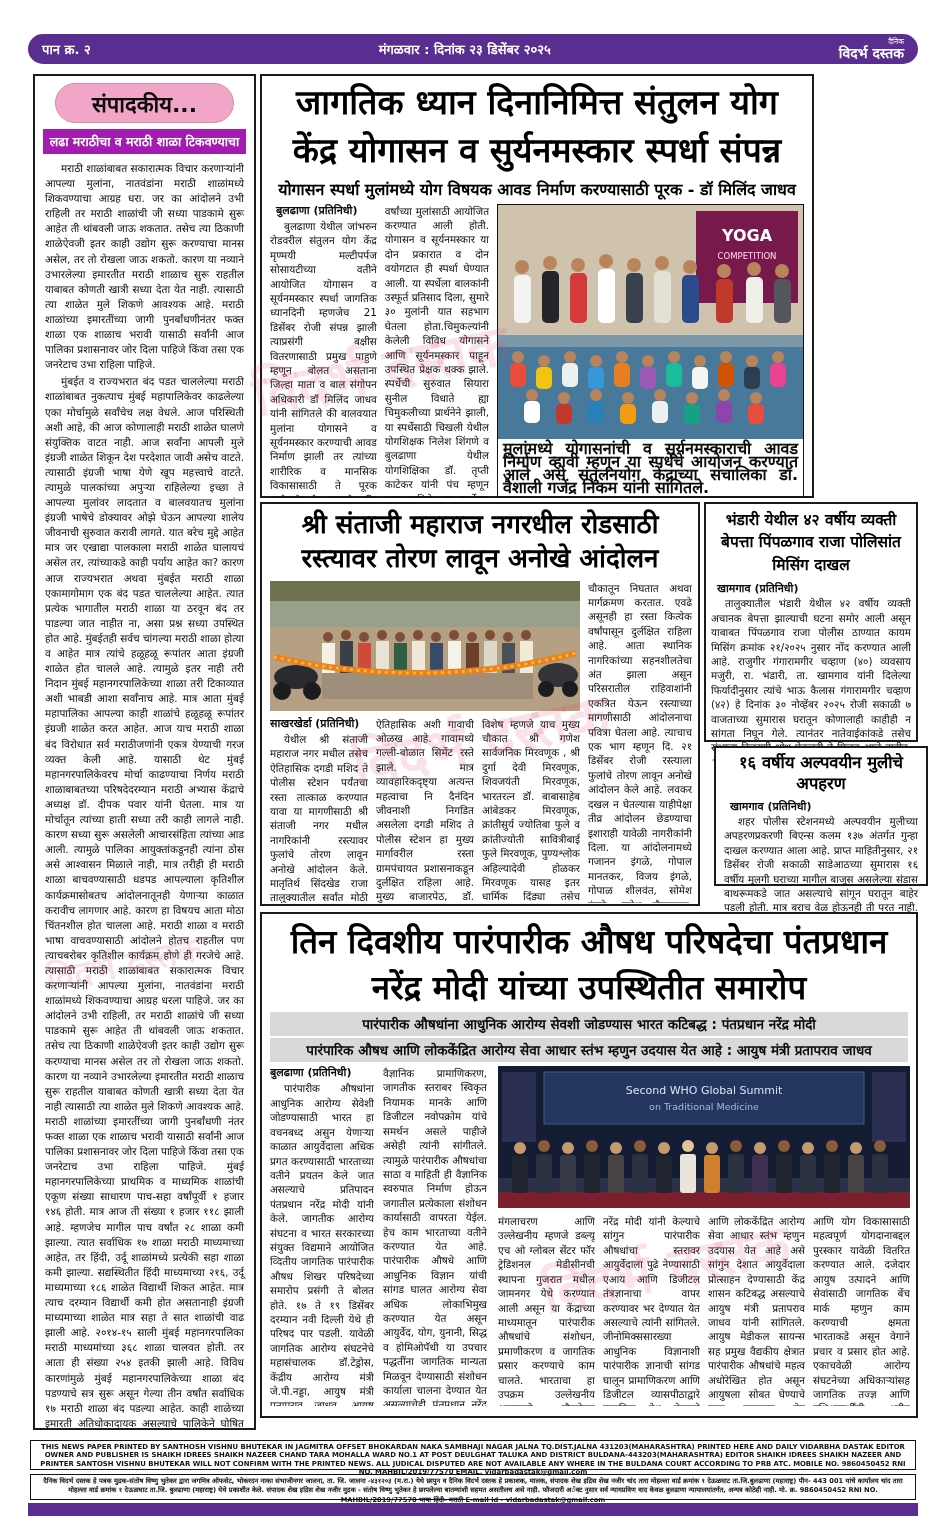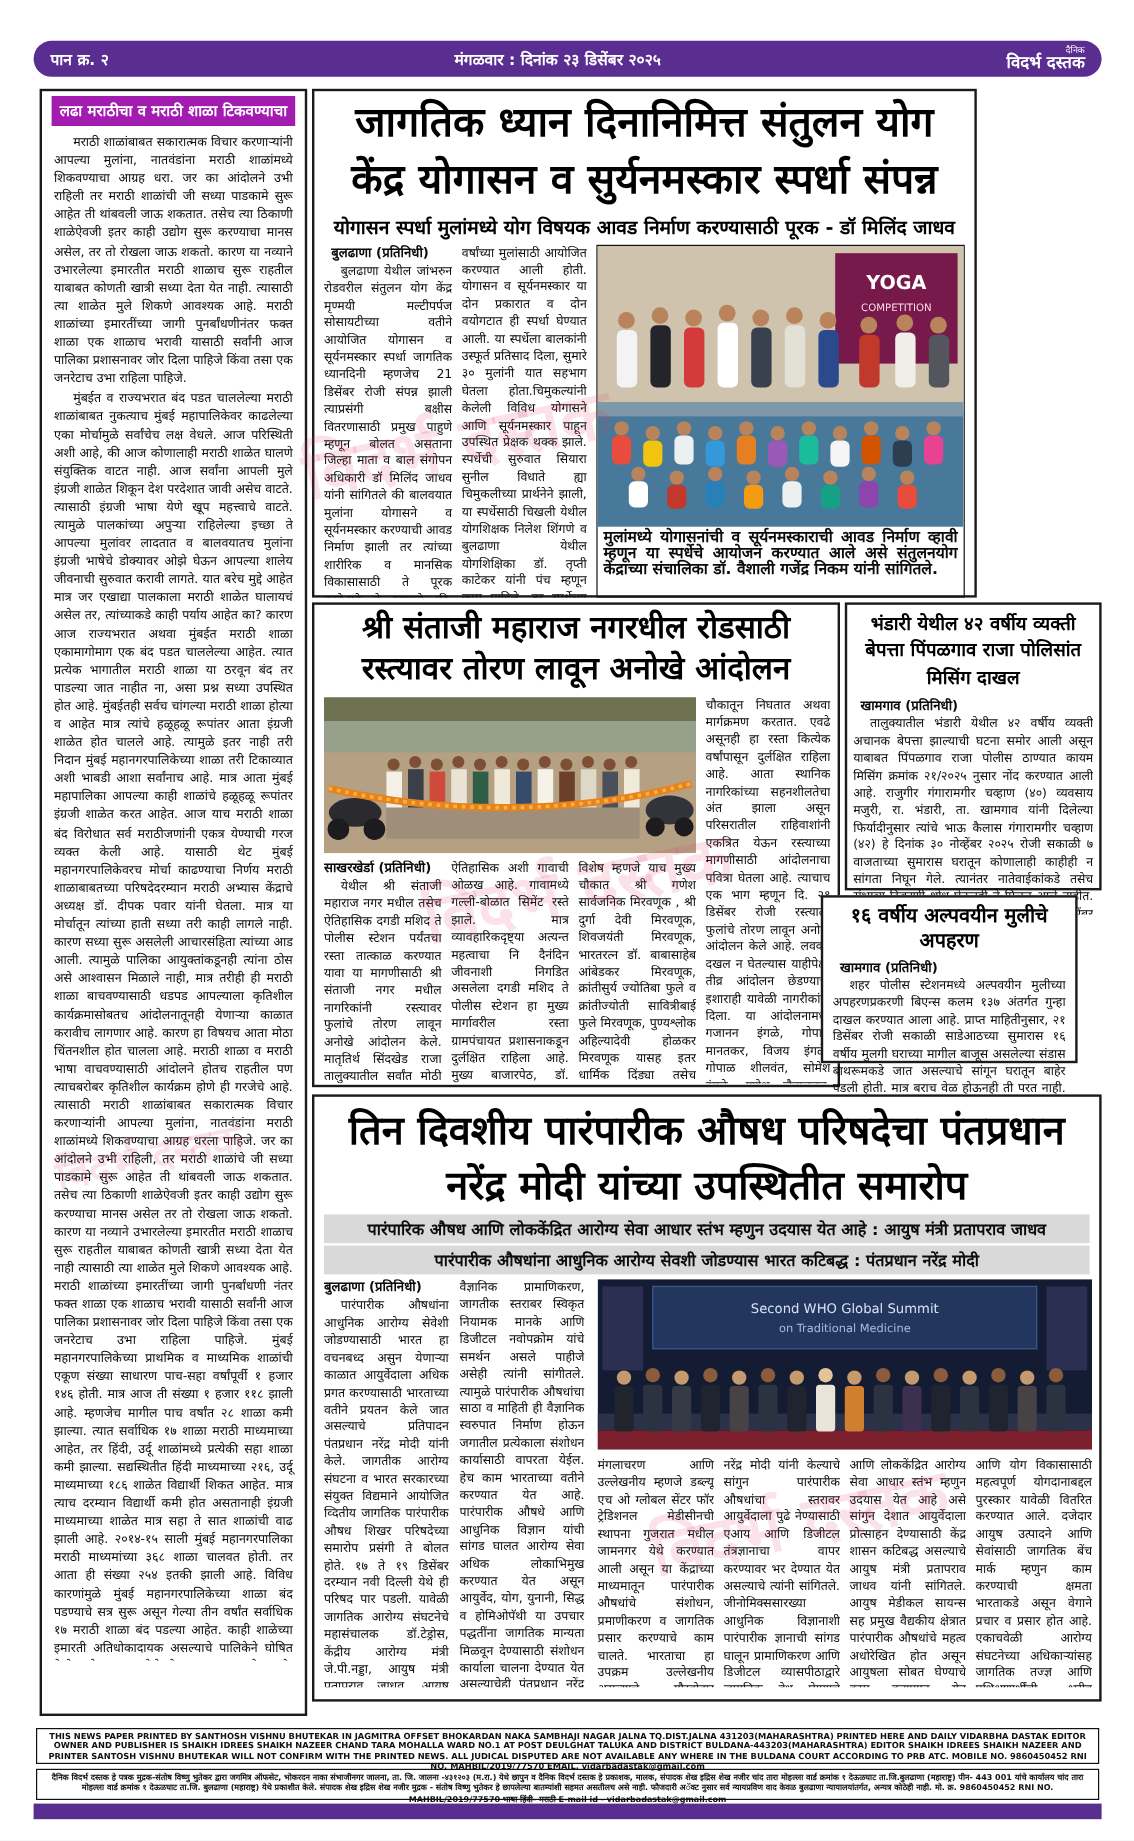--- a/index.html
+++ b/index.html
@@ -20,21 +20,21 @@
   .mast .lg{font-size:14px;font-weight:bold;display:block;margin-top:1px;}
   
   .edpill{background:#f2a6c7;border-radius:26px;text-align:center;font-weight:bold;font-size:22px;
           padding:4px 0;margin:3px 14px 6px 14px;border:1px solid #d98bb0;}
   .edstrip{background:#a21caf;color:#fff;font-weight:bold;font-size:12.5px;text-align:center;
            padding:4px 2px;margin:0 2px 7px 2px;}
   .edtext{font-size:10.4px;line-height:15.1px;text-align:justify;padding:0 4px;}
   .edtext p{margin:0 0 2px 0;text-indent:16px;}
   
   .kick{background:#d9d9d9;font-weight:bold;font-size:13.5px;text-align:center;padding:3px 2px;margin:2px 0;}
-  .caption{font-size:13px;line-height:13.2px;font-weight:bold;text-align:justify;padding:3px 5px 2px 5px;}
+  .caption{font-size:16px;line-height:13.2px;font-weight:bold;text-align:justify;padding:3px 5px 2px 5px;}
   .wm{position:absolute;color:rgba(222,62,98,0.15);font-weight:bold;transform:rotate(-12deg);
       pointer-events:none;white-space:nowrap;z-index:5;}
   .ftxt{font-weight:bold;text-align:center;color:#111;}
   svg{display:block;}
 </style>
 </head>
 <body>
 
 <div id="page">
 
@@ -46,20 +46,21 @@
   <div class="abs hbar" style="left:28px;top:34px;width:890px;height:30px;">
     <span class="pg">पान क्र. २</span>
     <span class="dt">मंगळवार : दिनांक २३ डिसेंबर २०२५</span>
     <span class="mast">
       <span class="sm">दैनिक</span>
       <span class="lg">विदर्भ दस्तक</span>
     </span>
   </div>
 
   <div class="abs box clip" style="left:33px;top:74px;width:223px;height:1356px;padding:4px 6px;">
+    <div class="edpill">संपादकीय...</div>
     <div class="edstrip">लढा मराठीचा व मराठी शाळा टिकवण्याचा</div>
     <div class="edtext clip" style="height:1272px;">
       <p>मराठी शाळांबाबत सकारात्मक विचार करणाऱ्यांनी आपल्या मुलांना, नातवंडांना मराठी शाळांमध्ये शिकवण्याचा आग्रह धरा. जर का आंदोलने उभी राहिली तर मराठी शाळांची जी सध्या पाडकामे सुरू आहेत ती थांबवली जाऊ शकतात. तसेच त्या ठिकाणी शाळेऐवजी इतर काही उद्योग सुरू करण्याचा मानस असेल, तर तो रोखला जाऊ शकतो. कारण या नव्याने उभारलेल्या इमारतीत मराठी शाळाच सुरू राहतील याबाबत कोणती खात्री सध्या देता येत नाही. त्यासाठी त्या शाळेत मुले शिकणे आवश्यक आहे. मराठी शाळांच्या इमारतींच्या जागी पुनर्बांधणीनंतर फक्त शाळा एक शाळाच भरावी यासाठी सर्वांनी आज पालिका प्रशासनावर जोर दिला पाहिजे किंवा तसा एक जनरेटाच उभा राहिला पाहिजे.</p>
       <p>मुंबईत व राज्यभरात बंद पडत चाललेल्या मराठी शाळांबाबत नुकत्याच मुंबई महापालिकेवर काढलेल्या एका मोर्चामुळे सर्वांचेच लक्ष वेधले. आज परिस्थिती अशी आहे, की आज कोणालाही मराठी शाळेत घालणे संयुक्तिक वाटत नाही. आज सर्वांना आपली मुले इंग्रजी शाळेत शिकून देश परदेशात जावी असेच वाटते. त्यासाठी इंग्रजी भाषा येणे खूप महत्त्वाचे वाटते. त्यामुळे पालकांच्या अपुऱ्या राहिलेल्या इच्छा ते आपल्या मुलांवर लादतात व बालवयातच मुलांना इंग्रजी भाषेचे डोक्यावर ओझे घेऊन आपल्या शालेय जीवनाची सुरुवात करावी लागते. यात बरेच मुद्दे आहेत मात्र जर एखाद्या पालकाला मराठी शाळेत घालायचं असेल तर, त्यांच्याकडे काही पर्याय आहेत का? कारण आज राज्यभरात अथवा मुंबईत मराठी शाळा एकामागोमाग एक बंद पडत चाललेल्या आहेत. त्यात प्रत्येक भागातील मराठी शाळा या ठरवून बंद तर पाडल्या जात नाहीत ना, असा प्रश्न सध्या उपस्थित होत आहे. मुंबईतही सर्वच चांगल्या मराठी शाळा होत्या व आहेत मात्र त्यांचे हळूहळू रूपांतर आता इंग्रजी शाळेत होत चालले आहे. त्यामुळे इतर नाही तरी निदान मुंबई महानगरपालिकेच्या शाळा तरी टिकाव्यात अशी भाबडी आशा सर्वांनाच आहे. मात्र आता मुंबई महापालिका आपल्या काही शाळांचे हळूहळू रूपांतर इंग्रजी शाळेत करत आहेत. आज याच मराठी शाळा बंद विरोधात सर्व मराठीजणांनी एकत्र येण्याची गरज व्यक्त केली आहे. यासाठी थेट मुंबई महानगरपालिकेवरच मोर्चा काढण्याचा निर्णय मराठी शाळाबाबतच्या परिषदेदरम्यान मराठी अभ्यास केंद्राचे अध्यक्ष डॉ. दीपक पवार यांनी घेतला. मात्र या मोर्चातून त्यांच्या हाती सध्या तरी काही लागले नाही. कारण सध्या सुरू असलेली आचारसंहिता त्यांच्या आड आली. त्यामुळे पालिका आयुक्तांकडूनही त्यांना ठोस असे आश्वासन मिळाले नाही, मात्र तरीही ही मराठी शाळा बाचवण्यासाठी धडपड आपल्याला कृतिशील कार्यक्रमासोबतच आंदोलनातूनही येणाऱ्या काळात करावीच लागणार आहे. कारण हा विषयच आता मोठा चिंतनशील होत चालला आहे. मराठी शाळा व मराठी भाषा वाचवण्यासाठी आंदोलने होतच राहतील पण त्याचबरोबर कृतिशील कार्यक्रम होणे ही गरजेचे आहे. त्यासाठी मराठी शाळांबाबत सकारात्मक विचार करणाऱ्यांनी आपल्या मुलांना, नातवंडांना मराठी शाळांमध्ये शिकवण्याचा आग्रह धरला पाहिजे. जर का आंदोलने उभी राहिली, तर मराठी शाळांचे जी सध्या पाडकामे सुरू आहेत ती थांबवली जाऊ शकतात. तसेच त्या ठिकाणी शाळेऐवजी इतर काही उद्योग सुरू करण्याचा मानस असेल तर तो रोखला जाऊ शकतो. कारण या नव्याने उभारलेल्या इमारतीत मराठी शाळाच सुरू राहतील याबाबत कोणती खात्री सध्या देता येत नाही त्यासाठी त्या शाळेत मुले शिकणे आवश्यक आहे. मराठी शाळांच्या इमारतींच्या जागी पुनर्बांधणी नंतर फक्त शाळा एक शाळाच भरावी यासाठी सर्वांनी आज पालिका प्रशासनावर जोर दिला पाहिजे किंवा तसा एक जनरेटाच उभा राहिला पाहिजे. मुंबई महानगरपालिकेच्या प्राथमिक व माध्यमिक शाळांची एकूण संख्या साधारण पाच-सहा वर्षांपूर्वी १ हजार १४६ होती. मात्र आज ती संख्या १ हजार ११८ झाली आहे. म्हणजेच मागील पाच वर्षांत २८ शाळा कमी झाल्या. त्यात सर्वाधिक १७ शाळा मराठी माध्यमाच्या आहेत, तर हिंदी, उर्दू शाळांमध्ये प्रत्येकी सहा शाळा कमी झाल्या. सद्यस्थितीत हिंदी माध्यमाच्या २१६, उर्दू माध्यमाच्या १८६ शाळेत विद्यार्थी शिकत आहेत. मात्र त्याच दरम्यान विद्यार्थी कमी होत असतानाही इंग्रजी माध्यमाच्या शाळेत मात्र सहा ते सात शाळांची वाढ झाली आहे. २०१४-१५ साली मुंबई महानगरपालिका मराठी माध्यमांच्या ३६८ शाळा चालवत होती. तर आता ही संख्या २५४ इतकी झाली आहे. विविध कारणांमुळे मुंबई महानगरपालिकेच्या शाळा बंद पडण्याचे सत्र सुरू असून गेल्या तीन वर्षांत सर्वाधिक १७ मराठी शाळा बंद पडल्या आहेत. काही शाळेच्या इमारती अतिधोकादायक असल्याचे पालिकेने घोषित केले आहे. त्यात शाळेचे तोडकाम करण्यात येत आहे. त्यामुळे तोडलेले शाळेच्या इमारतीची पुनर्बांधणी करण्याऐवजी ती शाळा तोडण्याचा घाट पालिकेने सुरू केल्याचा आरोपही आता संघटनांकडून व्यक्त करण्यात येत आहे. मराठी शाळा आणि अंगणवाड्या टिकल्या नाही, तर मातृभाषेतील शिक्षण धोक्यात येणार आहे. मराठी शाळा बाचवण्यासाठी केवळ घोषणाबाजी आणि भावनिक आंदोलन पुरेसे नाही. मराठीच्या भवितव्यासाठी खऱ्या अर्थाने कृतिशील कार्यक्रम राबवावाच लागेल आणि त्याची सुरुवात प्रत्येकाने आपल्या घरापासून केली पाहिजे. मराठी शाळांचे बंद होणे, इमारती पाडणे, खासगीकरण आणि माध्यमांवर ठोस चर्चा आता झालीच पाहिजे. ठरवून बंद पाडलेल्या, पाडल्या जाणाऱ्या शाळा यावर गंभीर्याने विचार करण्याची वेळ आली आहे. शिक्षणतज्ज्ञ शिक्षक सामाजिक कार्यकर्ते पालक आणि विविध संघटनांचे प्रतिनिधी यासाठी एकत्र येणे गरजेचे आहे. मराठीचा कळवळा दाखवणाऱ्या अनेक राजकीय नेत्यांची मुले इंग्रजी माध्यमांच्या शाळेत शिकतात. मराठी शाळांच्या इमारती धोकादायक ठरवल्या जाऊन त्याचे इंग्रजी शाळांच्या इमारतीत रूपांतर होऊन काही महिन्यातच चकचकीत स्वरूपात उभे राहतात हे ठरवून तर निर्माण केले जात नाही असे प्रश्न यानिमित्ताने पडत आहे. मराठी शाळांचे भूखंड स्वस्त दरात देऊन बिल्डरांना देण्याचा आणि त्या जागांवर मॉल टॉवर उभारण्याचा प्रकार आज सर्वत्र राज्यभर सुरू आहे.</p>
     </div>
   </div>
 
   <div class="abs box" style="left:260px;top:74px;width:554px;height:424px;padding:2px 8px;">
     <div class="hl" style="font-size:34px;line-height:1.42;">जागतिक ध्यान दिनानिमित्त संतुलन योग केंद्र योगासन व सुर्यनमस्कार स्पर्धा संपन्न</div>
     <div class="hl" style="font-size:16px;margin:3px 0 4px 0;">योगासन स्पर्धा मुलांमध्ये योग विषयक आवड निर्माण करण्यासाठी पूरक - डॉ मिलिंद जाधव</div>
@@ -215,32 +216,32 @@
   </div>
 
   <div class="abs box" style="left:704px;top:502px;width:214px;height:240px;padding:3px 5px;">
     <div class="hl" style="font-size:15.5px;line-height:1.45;margin-top:2px;">भंडारी येथील ४२ वर्षीय व्यक्ती बेपत्ता पिंपळगाव राजा पोलिसांत मिसिंग दाखल</div>
     <div class="dl" style="margin-top:4px;">खामगाव (प्रतिनिधी)</div>
     <div class="bt clip" style="height:166px;">
       <p>तालुक्यातील भंडारी येथील ४२ वर्षीय व्यक्ती अचानक बेपत्ता झाल्याची घटना समोर आली असून याबाबत पिंपळगाव राजा पोलीस ठाण्यात कायम मिसिंग क्रमांक २१/२०२५ नुसार नोंद करण्यात आली आहे. राजुगीर गंगारामगीर चव्हाण (४०) व्यवसाय मजुरी, रा. भंडारी, ता. खामगाव यांनी दिलेल्या फिर्यादीनुसार त्यांचे भाऊ कैलास गंगारामगीर चव्हाण (४२) हे दिनांक ३० नोव्हेंबर २०२५ रोजी सकाळी ७ वाजताच्या सुमारास घरातून कोणालाही काहीही न सांगता निघून गेले. त्यानंतर नातेवाईकांकडे तसेच संभाव्य ठिकाणी शोध घेऊनही ते मिळून आले नाहीत. अद्याप ते घरी परत न आल्याने अखेर २० डिसेंबर २०२५ रोजी दुपारी ३.१० वाजता पिंपळगाव राजा पोलीस ठाण्यात मिसिंगची नोंद करण्यात आली.</p>
     </div>
   </div>
 
-  <div class="abs box" style="left:684px;top:746px;width:214px;height:140px;padding:3px 8px;">
+  <div class="abs box" style="left:714px;top:746px;width:214px;height:140px;padding:3px 8px;">
     <div class="hl" style="font-size:16.5px;line-height:1.3;margin-top:1px;">१६ वर्षीय अल्पवयीन मुलीचे अपहरण</div>
     <div class="dl" style="margin-top:3px;">खामगाव (प्रतिनिधी)</div>
     <div class="bt clip" style="height:104px;">
       <p>शहर पोलीस स्टेशनमध्ये अल्पवयीन मुलीच्या अपहरणप्रकरणी बिएन्स कलम १३७ अंतर्गत गुन्हा दाखल करण्यात आला आहे. प्राप्त माहितीनुसार, २१ डिसेंबर रोजी सकाळी साडेआठच्या सुमारास १६ वर्षीय मुलगी घराच्या मागील बाजूस असलेल्या संडास बाथरूमकडे जात असल्याचे सांगून घरातून बाहेर पडली होती. मात्र बराच वेळ होऊनही ती परत नाही. तिचा मोबाईल फोन सुरुवातीला सुरू होता; मात्र नंतर बंद झाला. या घटनेवरून सदर अल्पवयीन मुलीला अज्ञात व्यक्तीने फूस लावून पळवून नेल्याचा संशय व्यक्त करण्यात आला असून, याप्रकरणी गुन्हा दाखल करण्यात आला आहे. पोलीस प्रशासनाकडून तपासाची चक्रे वेगाने फिरवली जात आहे.</p>
     </div>
   </div>
 
   <div class="abs box" style="left:260px;top:912px;width:658px;height:506px;padding:3px 8px;">
     <div class="hl" style="font-size:33px;line-height:1.38;margin-top:2px;">तिन दिवशीय पारंपारीक औषध परिषदेचा पंतप्रधान नरेंद्र मोदी यांच्या उपस्थितीत समारोप</div>
+    <div class="kick">पारंपारीक औषधांना आधुनिक आरोग्य सेवशी जोडण्यास भारत कटिबद्ध : पंतप्रधान नरेंद्र मोदी</div>
     <div class="kick">पारंपारिक औषध आणि लोककेंद्रित आरोग्य सेवा आधार स्तंभ म्हणुन उदयास येत आहे : आयुष मंत्री प्रतापराव जाधव</div>
-    <div class="kick">पारंपारीक औषधांना आधुनिक आरोग्य सेवशी जोडण्यास भारत कटिबद्ध : पंतप्रधान नरेंद्र मोदी</div>
     <div style="position:relative;height:340px;margin-top:4px;">
       <div class="bt clip abs" style="left:0;top:0;width:104px;height:340px;">
         <div class="dl" style="margin-left:0;">बुलढाणा (प्रतिनिधी)</div>
         <p>पारंपारीक औषधांना आधुनिक आरोग्य सेवेशी जोडण्यासाठी भारत हा वचनबध्द असुन येणाऱ्या काळात आयुर्वेदाला अधिक प्रगत करण्यासाठी भारताच्या वतीने प्रयतन केले जात असल्याचे प्रतिपादन पंतप्रधान नरेंद्र मोदी यांनी केले. जागतीक आरोग्य संघटना व भारत सरकारच्या संयुक्त विद्यमाने आयोजित व्दितीय जागतिक पारंपारीक औषध शिखर परिषदेच्या समारोप प्रसंगी ते बोलत होते. १७ ते १९ डिसेंबर दरम्यान नवी दिल्ली येथे ही परिषद पार पडली. यावेळी जागतिक आरोग्य संघटनेचे महासंचालक डॉ.टेड्रोस, केंद्रीय आरोग्य मंत्री जे.पी.नड्डा, आयुष मंत्री प्रतापराव जाधव, आयुष मंत्रालयाचे सचिव वैद्य राजेश कोटेचा आदी मान्यवर उपस्थित होते.</p>
       </div>
       <div class="bt clip abs" style="left:113px;top:0;width:104px;height:340px;">
         <p style="text-indent:0;">वैज्ञानिक प्रामाणिकरण, जागतीक स्तराबर स्विकृत नियामक मानके आणि डिजीटल नवोपक्रोम यांचे समर्थन असले पाहीजे असेही त्यांनी सांगीतले. त्यामुळे पारंपारीक औषधांचा साठा व माहिती ही वैज्ञानिक स्वरुपात निर्माण होऊन जगातील प्रत्येकाला संशोधन कार्यासाठी वापरता येईल. हेच काम भारताच्या वतीने करण्यात येत आहे. पारंपारीक औषधे आणि आधुनिक विज्ञान यांची सांगड घालत आरोग्य सेवा अधिक लोकाभिमुख करण्यात येत असून आयुर्वेद, योग, युनानी, सिद्ध व होमिओपॅथी या उपचार पद्धतींना जागतिक मान्यता मिळवून देण्यासाठी संशोधन कार्याला चालना देण्यात येत असल्याचेही पंतप्रधान नरेंद्र मोदी यांनी सांगितले.</p>
       </div>
       <svg class="abs" style="left:228px;top:0;" width="412" height="142" viewBox="0 0 412 142">
         <rect x="0" y="0" width="412" height="142" fill="#141c33"></rect>

